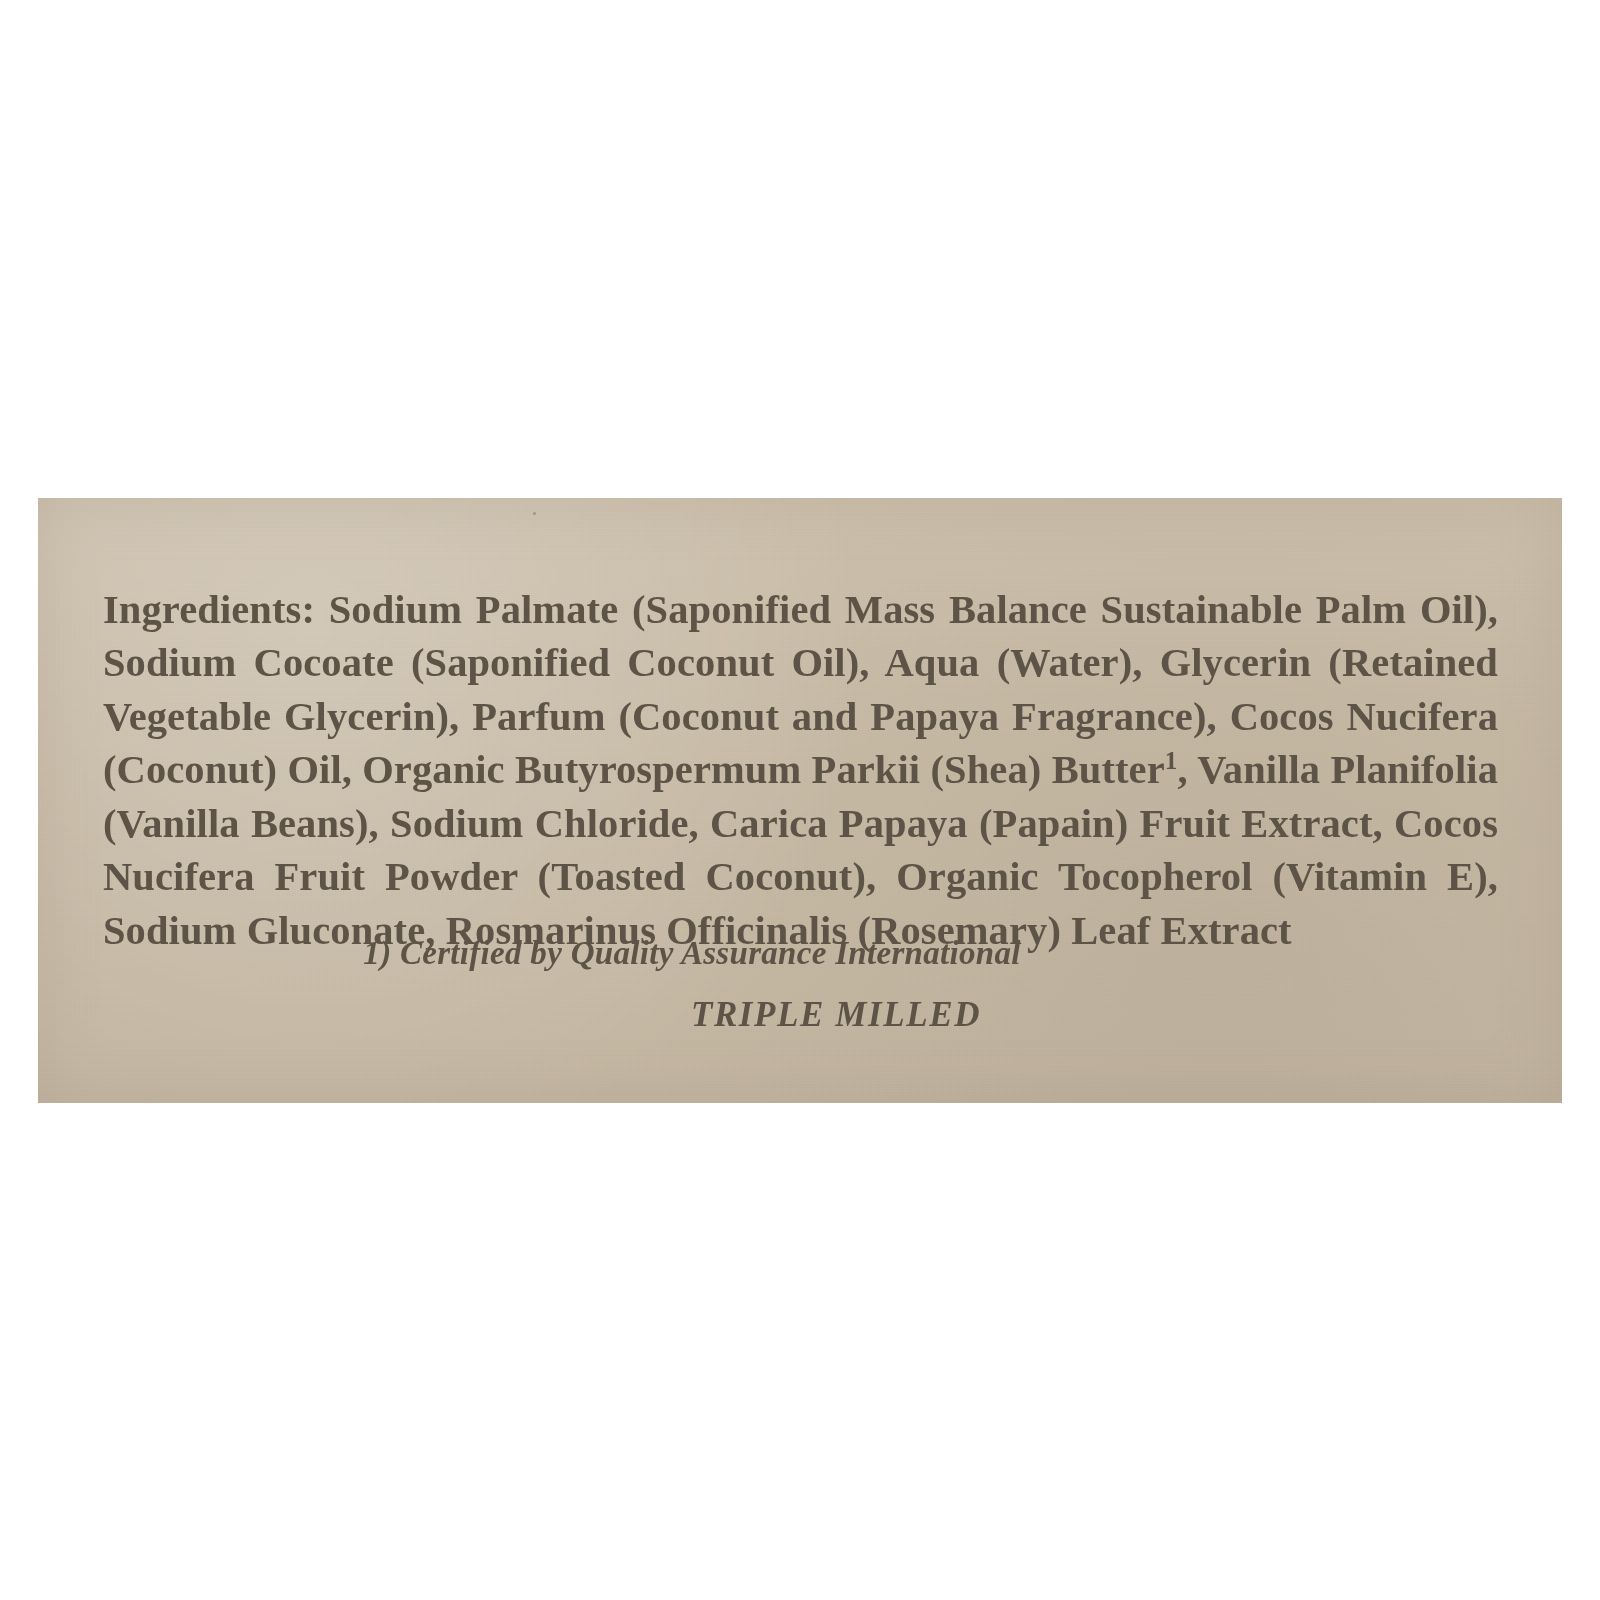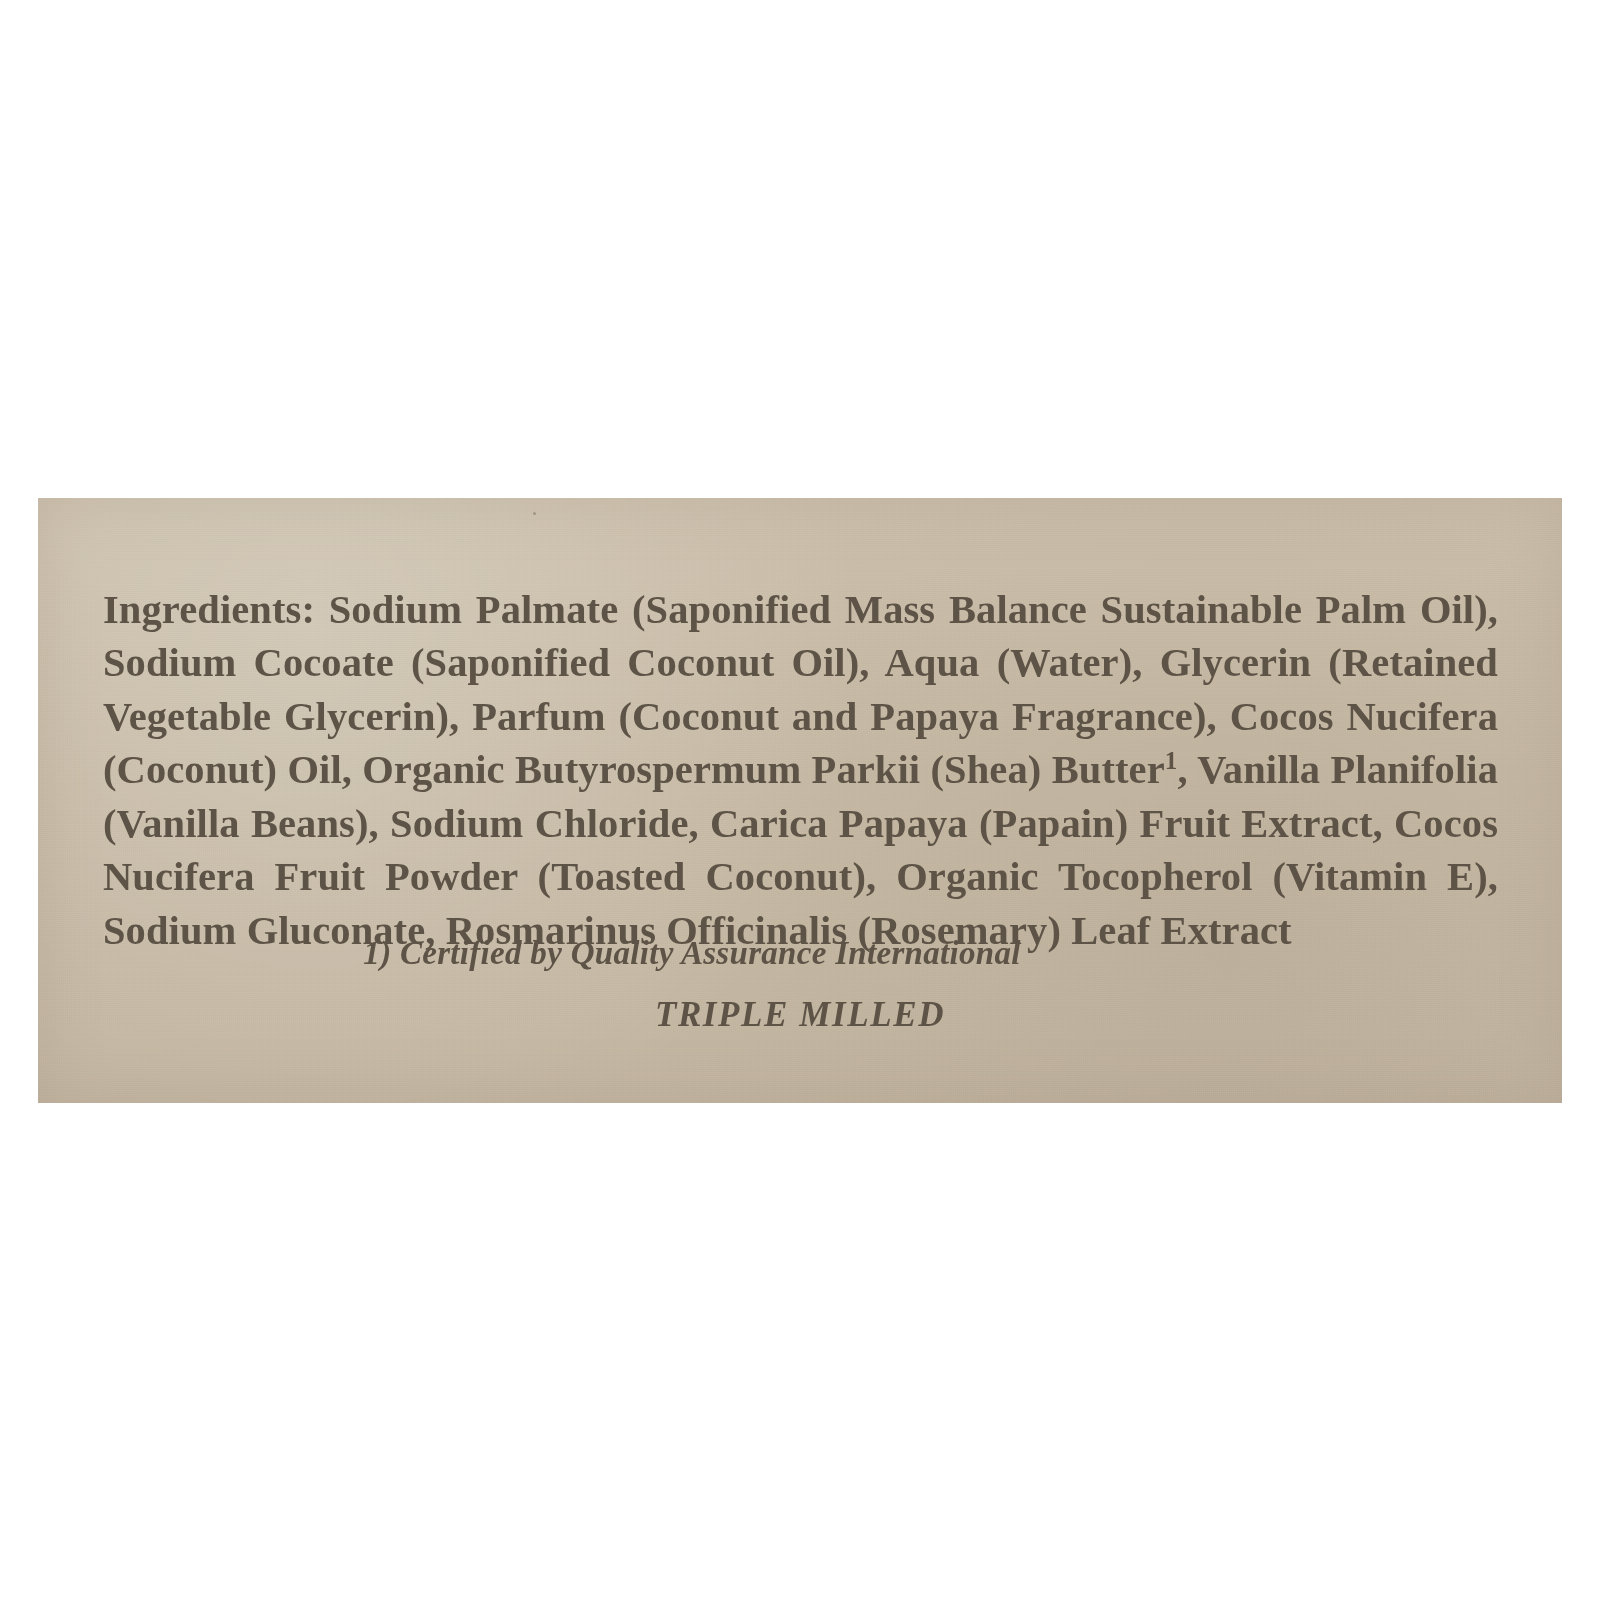--- a/index.html
+++ b/index.html
@@ -79,20 +79,21 @@
   .triple-milled {
     position: absolute;
     left: 0;
     top: 497px;
     width: 1524px;
     text-align: center;
     color: #5d5346;
     font-style: italic;
     font-size: 35px;
     letter-spacing: 1.6px;
+    padding-left: 36px;
   }
 </style>
 </head>
 <body>
 
 <div class="stage">
 
   <div class="label-panel">
     <div class="grain"></div>
     <div class="speck" style="left:495px; top:14px;"></div>

